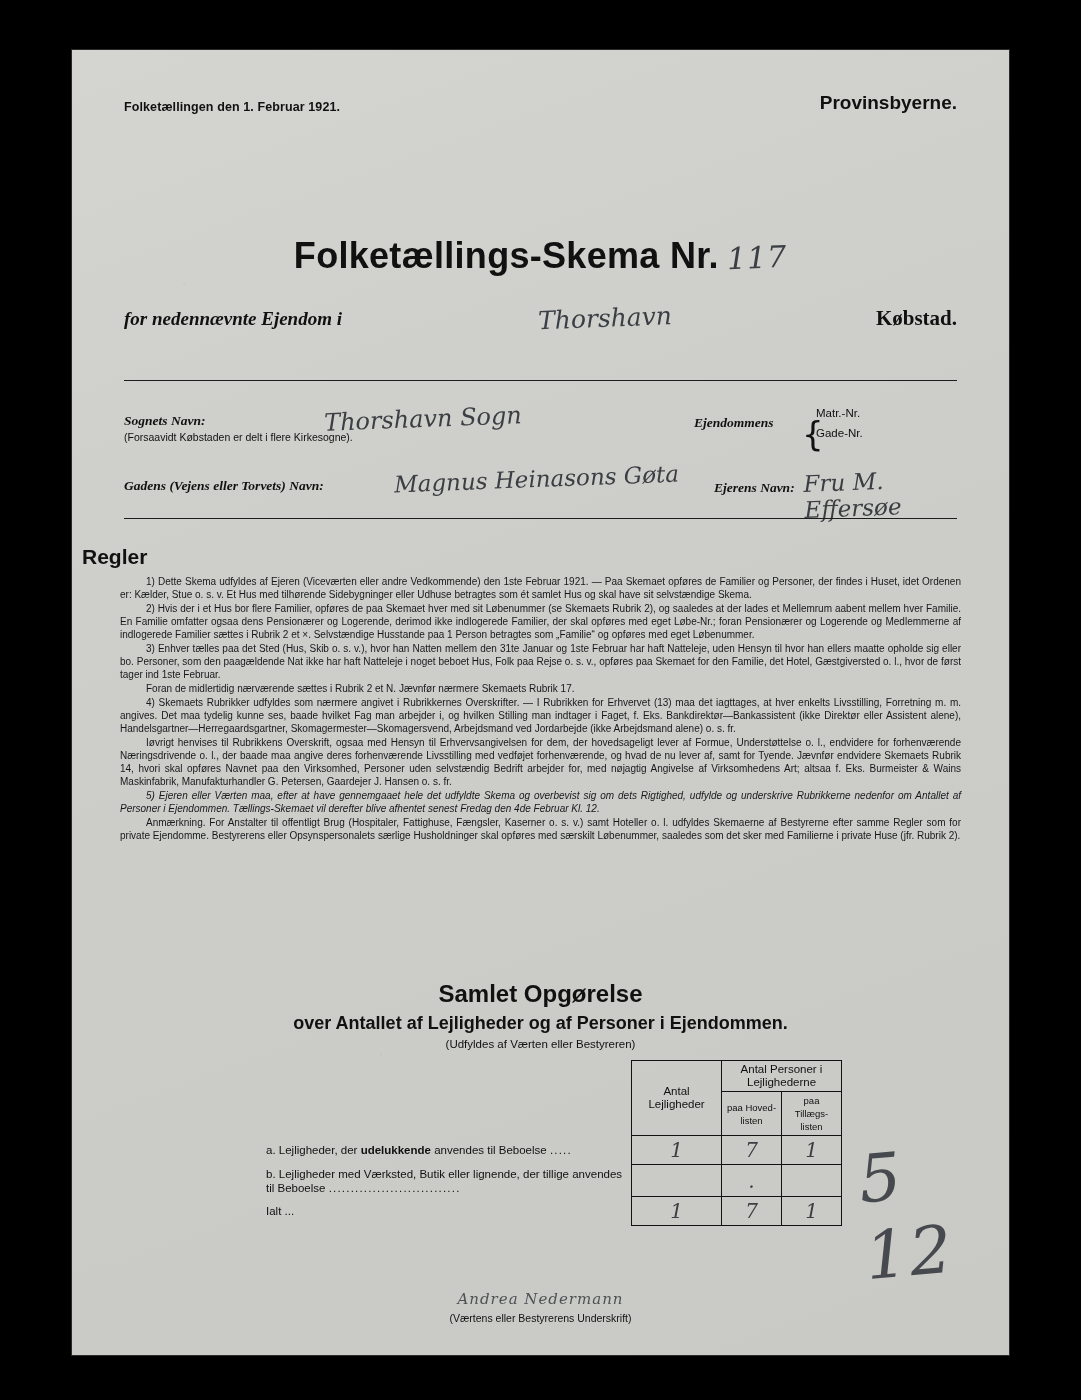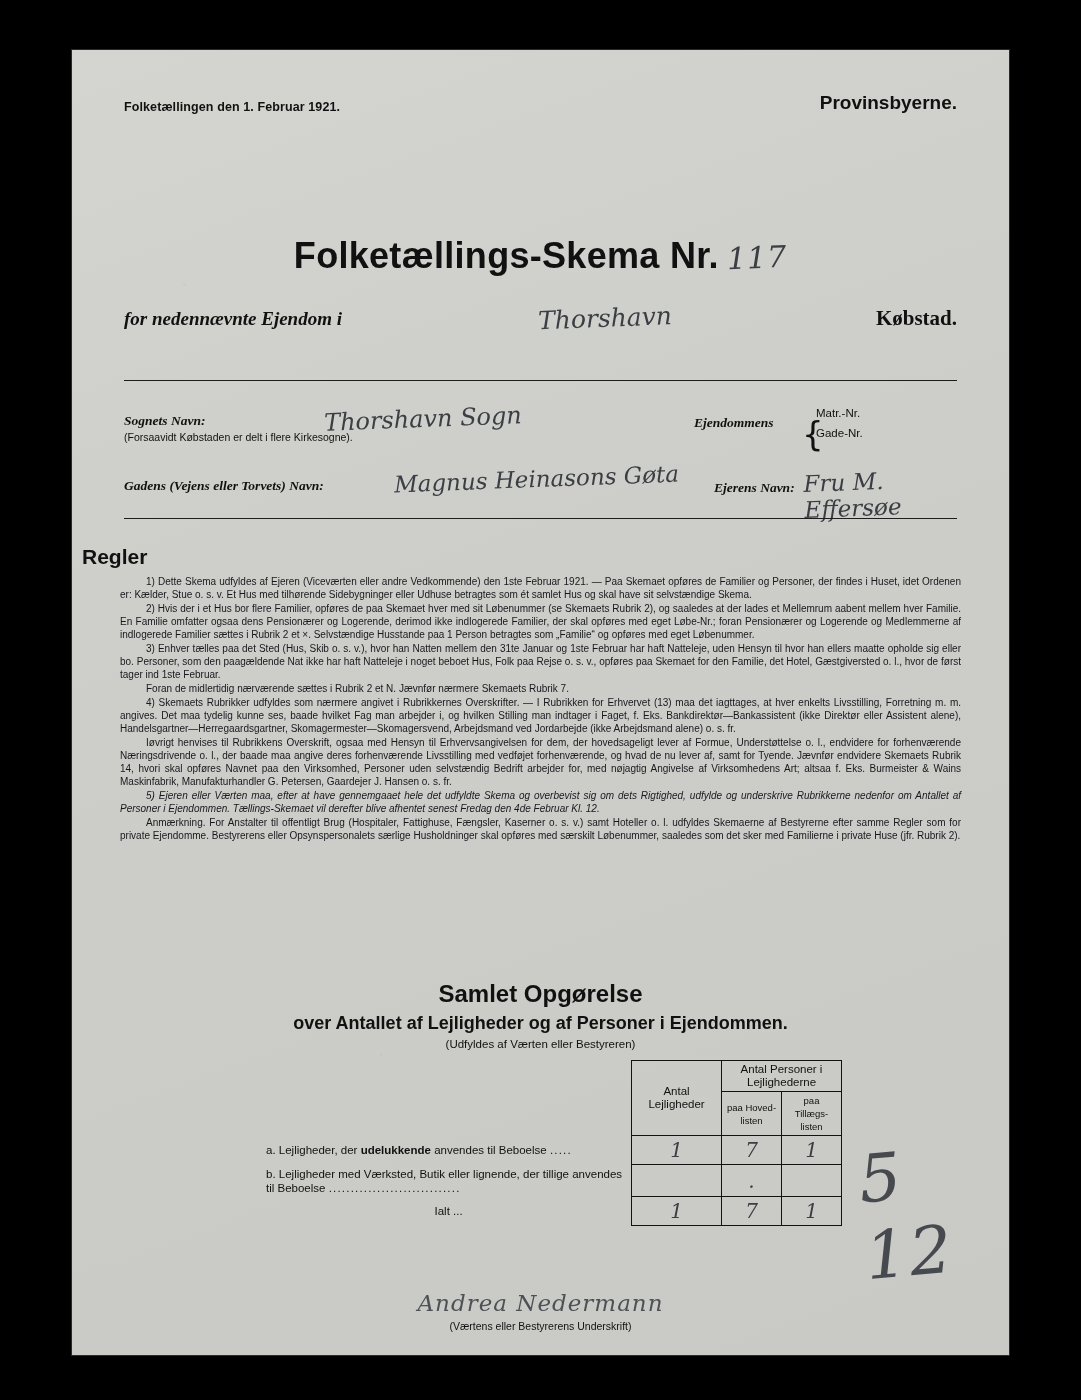--- a/index.html
+++ b/index.html
@@ -250,21 +250,21 @@
   }
   .sig {
     position: absolute;
     top: 1240px;
     left: 0; right: 0;
     text-align: center;
   }
   .sig-hand {
     font-family: "DejaVu Serif", serif;
     font-style: italic;
-    font-size: 23px;
+    font-size: 15px;
     color: #2b2f36;
     opacity: .78;
     letter-spacing: 1px;
   }
   .sig-cap {
     font-size: 10.5px;
     margin-top: 4px;
   }
   .dotfill { letter-spacing: 1.2px; }
 </style>
@@ -311,21 +311,21 @@
     <div class="cell-abs hand" style="left:680px; top:0px; font-size:23px">Fru M. Effersøe</div>
   </div>
 
   <hr class="rule" style="top:468px">
 
   <div class="regler-title">Regler</div>
   <div class="regler">
     <p class="ind">1) Dette Skema udfyldes af Ejeren (Viceværten eller andre Vedkommende) den 1ste Februar 1921. — Paa Skemaet opføres de Familier og Personer, der findes i Huset, idet Ordenen er: Kælder, Stue o. s. v. Et Hus med tilhørende Sidebygninger eller Udhuse betragtes som ét samlet Hus og skal have sit selvstændige Skema.</p>
     <p class="ind">2) Hvis der i et Hus bor flere Familier, opføres de paa Skemaet hver med sit Løbenummer (se Skemaets Rubrik 2), og saaledes at der lades et Mellemrum aabent mellem hver Familie. En Familie omfatter ogsaa dens Pensionærer og Logerende, derimod ikke indlogerede Familier, der skal opføres med eget Løbe-Nr.; foran Pensionærer og Logerende og Medlemmerne af indlogerede Familier sættes i Rubrik 2 et ×. Selvstændige Husstande paa 1 Person betragtes som „Familie“ og opføres med eget Løbenummer.</p>
     <p class="ind">3) Enhver tælles paa det Sted (Hus, Skib o. s. v.), hvor han Natten mellem den 31te Januar og 1ste Februar har haft Natteleje, uden Hensyn til hvor han ellers maatte opholde sig eller bo. Personer, som den paagældende Nat ikke har haft Natteleje i noget beboet Hus, Folk paa Rejse o. s. v., opføres paa Skemaet for den Familie, det Hotel, Gæstgiversted o. l., hvor de først tager ind 1ste Februar.</p>
-    <p class="ind">Foran de midlertidig nærværende sættes i Rubrik 2 et N. Jævnfør nærmere Skemaets Rubrik 7.</p>
+    <p class="ind">Foran de midlertidig nærværende sættes i Rubrik 2 et N. Jævnfør nærmere Skemaets Rubrik 17.</p>
     <p class="ind">4) Skemaets Rubrikker udfyldes som nærmere angivet i Rubrikkernes Overskrifter. — I Rubrikken for Erhvervet (13) maa det iagttages, at hver enkelts Livsstilling, Forretning m. m. angives. Det maa tydelig kunne ses, baade hvilket Fag man arbejder i, og hvilken Stilling man indtager i Faget, f. Eks. Bankdirektør—Bankassistent (ikke Direktør eller Assistent alene), Handelsgartner—Herregaardsgartner, Skomagermester—Skomagersvend, Arbejdsmand ved Jordarbejde (ikke Arbejdsmand alene) o. s. fr.</p>
     <p class="ind">Iøvrigt henvises til Rubrikkens Overskrift, ogsaa med Hensyn til Erhvervsangivelsen for dem, der hovedsageligt lever af Formue, Understøttelse o. l., endvidere for forhenværende Næringsdrivende o. l., der baade maa angive deres forhenværende Livsstilling med vedføjet forhenværende, og hvad de nu lever af, samt for Tyende. Jævnfør endvidere Skemaets Rubrik 14, hvori skal opføres Navnet paa den Virksomhed, Personer uden selvstændig Bedrift arbejder for, med nøjagtig Angivelse af Virksomhedens Art; altsaa f. Eks. Burmeister &amp; Wains Maskinfabrik, Manufakturhandler G. Petersen, Gaardejer J. Hansen o. s. fr.</p>
     <p class="ind it">5) Ejeren eller Værten maa, efter at have gennemgaaet hele det udfyldte Skema og overbevist sig om dets Rigtighed, udfylde og underskrive Rubrikkerne nedenfor om Antallet af Personer i Ejendommen. Tællings-Skemaet vil derefter blive afhentet senest Fredag den 4de Februar Kl. 12.</p>
     <p class="ind">Anmærkning. For Anstalter til offentligt Brug (Hospitaler, Fattighuse, Fængsler, Kaserner o. s. v.) samt Hoteller o. l. udfyldes Skemaerne af Bestyrerne efter samme Regler som for private Ejendomme. Bestyrerens eller Opsynspersonalets særlige Husholdninger skal opføres med særskilt Løbenummer, saaledes som det sker med Familierne i private Huse (jfr. Rubrik 2).</p>
   </div>
 
   <div class="samlet-t1">Samlet Opgørelse</div>
   <div class="samlet-t2">over Antallet af Lejligheder og af Personer i Ejendommen.</div>
   <div class="samlet-t3">(Udfyldes af Værten eller Bestyreren)</div>
 
@@ -366,21 +366,21 @@
         <span>b.</span>
         <span>Lejligheder med Værksted, Butik eller lignende, der tillige anvendes til Beboelse</span>
         <span class="dotfill">..............................</span>
       </td>
       <td class="hw-cell"></td>
       <td class="hw-cell">.</td>
       <td class="hw-cell"></td>
     </tr>
 
     <tr>
-      <td class="label-cell topblank" style="text-align:center; padding-right:0">Ialt ...</td>
+      <td class="label-cell topblank" style="text-align:left; padding-right:0">Ialt ...</td>
       <td class="hw-cell">1</td>
       <td class="hw-cell">7</td>
       <td class="hw-cell">1</td>
     </tr>
   </tbody>
     </table>
 
   <div class="big-hand">5 12</div>
 
   <div class="sig">

